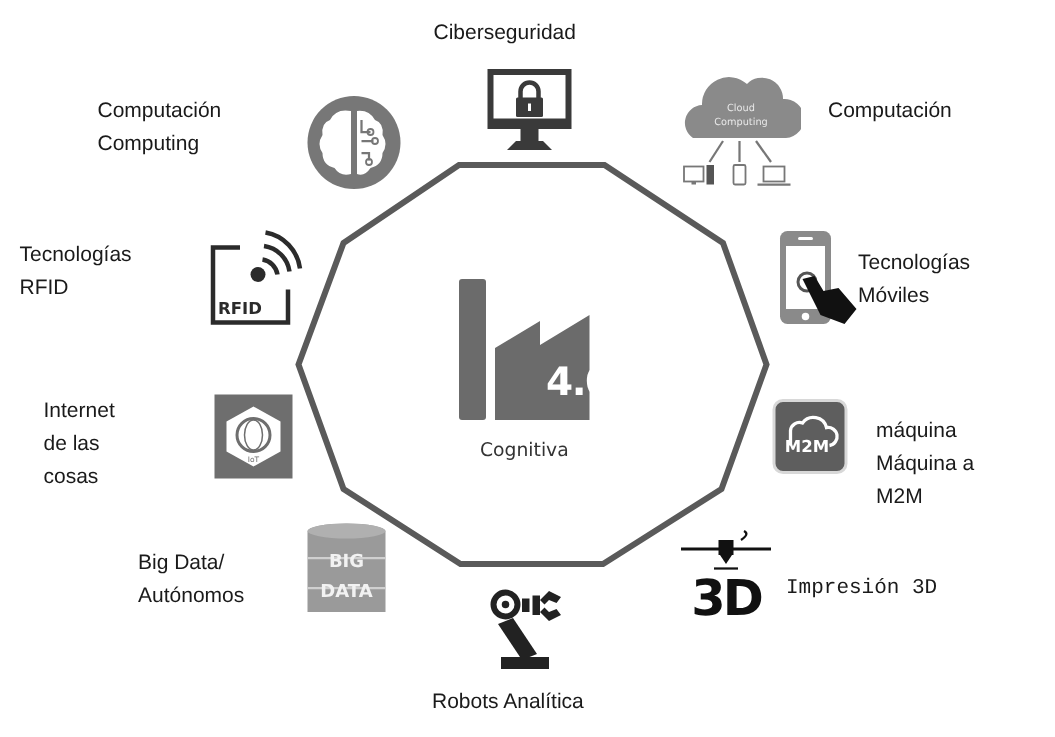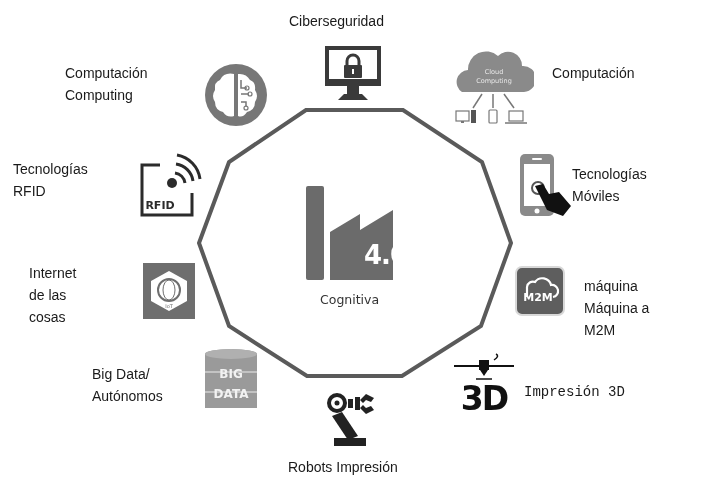--- a/index.html
+++ b/index.html
@@ -97,21 +97,21 @@
   <circle cx="11" cy="11" r="8" fill="none" stroke="#222" stroke-width="4"></circle>
   <circle cx="11" cy="11" r="2.5" fill="#222"></circle>
   <rect x="22" y="7" width="5" height="9" fill="#222"></rect>
   <rect x="29" y="5" width="5" height="13" fill="#222"></rect>
   <path d="M34,8 l6,-6 l8,4 l-3,4 l-5,-2 l-3,3 z" fill="#222"></path>
   <path d="M34,16 l6,6 l8,-4 l-3,-4 l-5,2 l-3,-3 z" fill="#222"></path>
   <polygon points="6,24 16,20 32,44 22,48" fill="#222"></polygon>
   <rect x="8" y="46" width="32" height="8" fill="#222"></rect>
 </svg>
 <div class="label" style="left:288px;top:456px;">
-  <span>Robots Impresión</span>
+  <span>Robots Analítica</span>
 </div>
 
 <svg class="icon" style="left:203px;top:348px" width="56" height="64" viewBox="0 0 56 64">
   <path d="M2,6 a26,5 0 0 1 52,0 v54 h-52 z" fill="#9a9a9a"></path>
   <ellipse cx="28" cy="6" rx="26" ry="5" fill="#b0b0b0"></ellipse>
   <line x1="2" y1="24" x2="54" y2="24" stroke="#d0d0d0" stroke-width="1.5"></line>
   <line x1="2" y1="44" x2="54" y2="44" stroke="#d0d0d0" stroke-width="1.5"></line>
   <text x="28" y="30" font-size="12" font-weight="bold" fill="#f2f2f2" text-anchor="middle" font-family="DejaVu Sans, sans-serif">BIG</text>
   <text x="28" y="50" font-size="12" font-weight="bold" fill="#f2f2f2" text-anchor="middle" font-family="DejaVu Sans, sans-serif">DATA</text>
 </svg>

